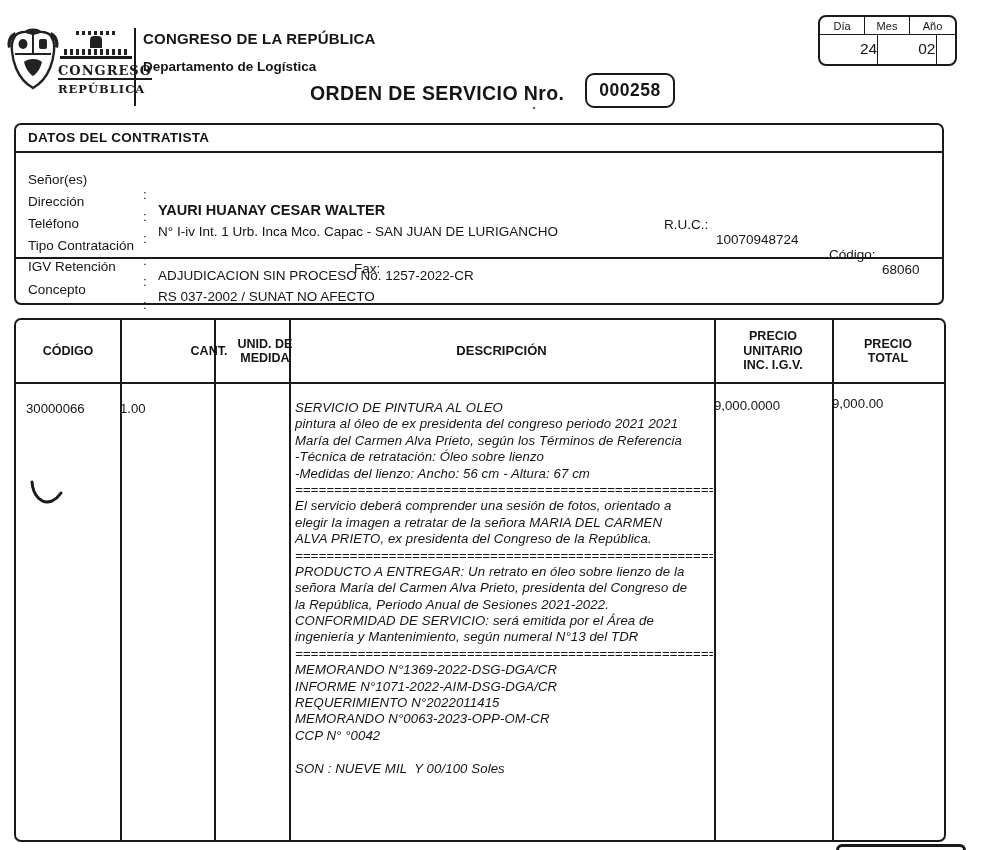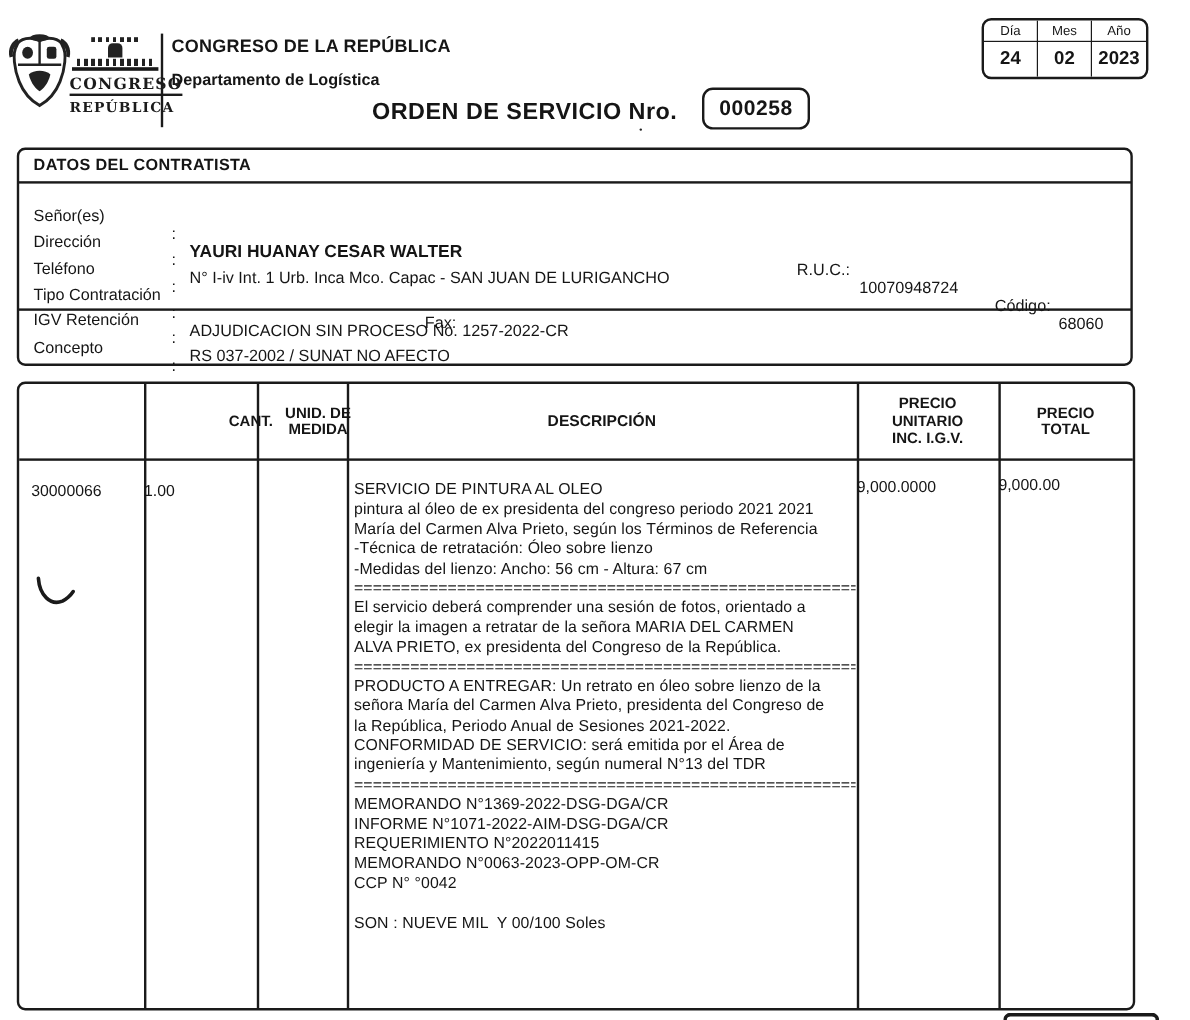--- a/index.html
+++ b/index.html
@@ -24,41 +24,41 @@
   .speck{width:3px;height:3px;background:#222;border-radius:50%;}
   .doc-title{left:310px;top:82px;font-size:19.5px;font-weight:bold;letter-spacing:.4px;}
   .order-number-box{left:585px;top:73px;width:86px;height:31px;border:2.5px solid #1a1a1a;border-radius:9px;
     display:flex;align-items:center;justify-content:center;font-size:17.5px;font-weight:bold;letter-spacing:.5px;}
   
   .date-table{left:818px;top:15px;width:135px;border:2px solid #1a1a1a;border-radius:8px;overflow:hidden;}
   .date-row{display:flex;}
   .date-cell{width:45px;box-sizing:border-box;text-align:center;border-right:1.6px solid #1a1a1a;}
   .date-cell:last-child{border-right:none;}
   .date-head .date-cell{font-size:11px;padding:3px 0 2px;border-bottom:1.6px solid #1a1a1a;}
-  .date-vals .date-cell{font-size:15.5px;font-weight:bold;padding:5px 0 6px;}
+  .date-vals .date-cell{font-size:15.5px;font-weight:normal;padding:5px 0 6px;margin-left:40px;}
   
   .contractor-box{left:14px;top:123px;width:930px;height:182px;border:2.2px solid #1a1a1a;border-radius:7px;box-sizing:border-box;}
   .section-title{left:28px;top:130px;font-size:13.5px;font-weight:bold;letter-spacing:.3px;}
   .hline{height:2px;background:#1a1a1a;}
   .c-line1{left:15px;top:151px;width:928px;}
   .c-line2{left:15px;top:257px;width:928px;}
   .c-row{font-size:13.5px;white-space:pre;}
   .c-label{position:absolute;left:28px;}
   .c-colon{position:absolute;left:143px;}
   .c-value{position:absolute;left:158px;}
   .bold{font-weight:bold;}
   
   .main-table{left:14px;top:318px;width:932px;height:524px;border:2.2px solid #1a1a1a;border-radius:7px;box-sizing:border-box;}
   .vline{position:absolute;top:0;bottom:0;width:1.8px;background:#1a1a1a;}
   .t-headline{position:absolute;left:0;right:0;top:62px;height:2px;background:#1a1a1a;}
   .th{position:absolute;top:0;height:62px;display:flex;align-items:center;justify-content:center;text-align:center;
       font-weight:bold;font-size:12.5px;white-space:pre-line;line-height:14.5px;}
   .cell-text{position:absolute;font-size:13.2px;white-space:pre;}
   .num{}
-  .desc-block{position:absolute;left:279px;top:80px;width:418px;}
+  .desc-block{position:absolute;left:279px;top:80px;width:418px;font-style:italic;}
   .desc-line{font-size:13.2px;line-height:16.4px;height:16.4px;white-space:pre;overflow:hidden;letter-spacing:.1px;}
   .checkmark{position:absolute;left:12px;top:158px;}
   .bottom-partial{left:836px;top:844px;width:130px;height:6px;border:3px solid #1a1a1a;border-bottom:none;border-radius:9px 9px 0 0;box-sizing:border-box;}
 </style>
 </head>
 <body>
 
 <div>
 
   <svg class="abs coat-of-arms" viewBox="0 0 54 64">
@@ -159,20 +159,21 @@
   </div>
 
   <div class="abs main-table">
     <div class="vline" style="left:104px;"></div>
     <div class="vline" style="left:198px;"></div>
     <div class="vline" style="left:273px;"></div>
     <div class="vline" style="left:698px;"></div>
     <div class="vline" style="left:816px;"></div>
     <div class="t-headline"></div>
 
+    <div class="th" style="left:0;width:104px;">CÓDIGO</div>
     <div class="th" style="left:104px;width:114px;padding-left:32px;">CANT.</div>
     <div class="th" style="left:198px;width:70px;margin-left:16px;">UNID. DE
 MEDIDA</div>
     <div class="th" style="left:273px;width:425px;font-size:13px;">DESCRIPCIÓN</div>
     <div class="th" style="left:698px;width:118px;">PRECIO
 UNITARIO
 INC. I.G.V.</div>
     <div class="th" style="left:816px;width:112px;">PRECIO
 TOTAL</div>
 

